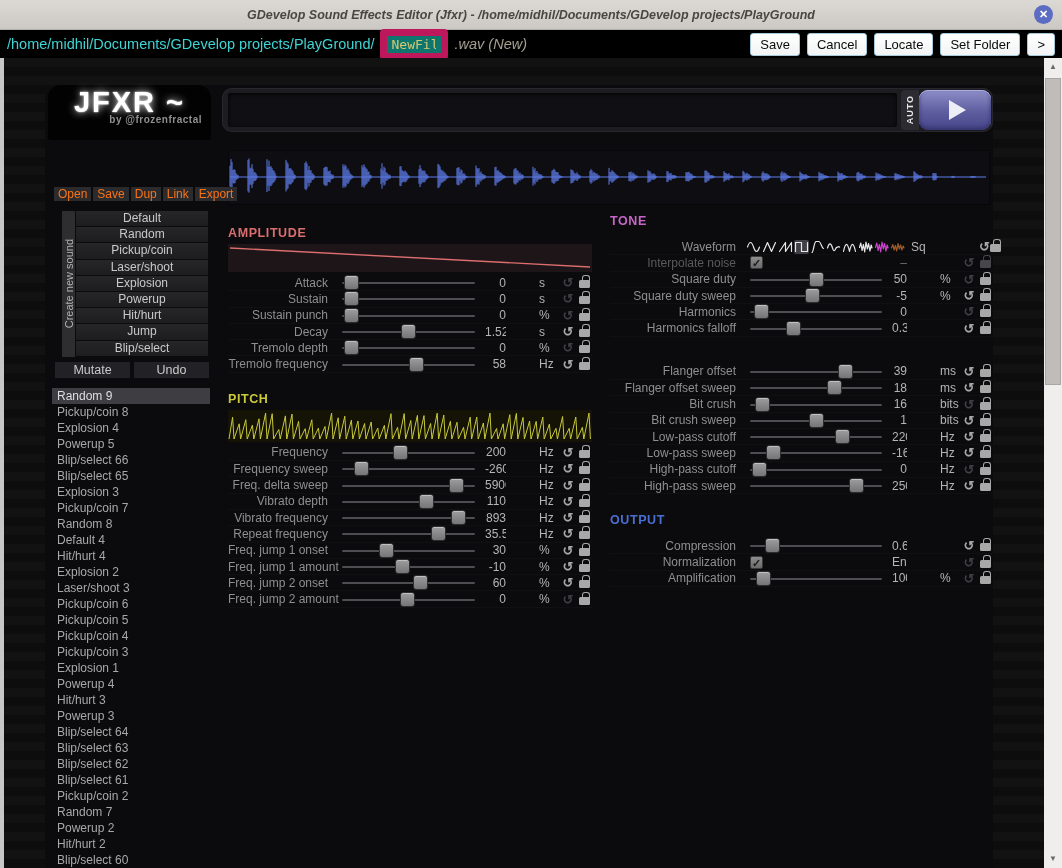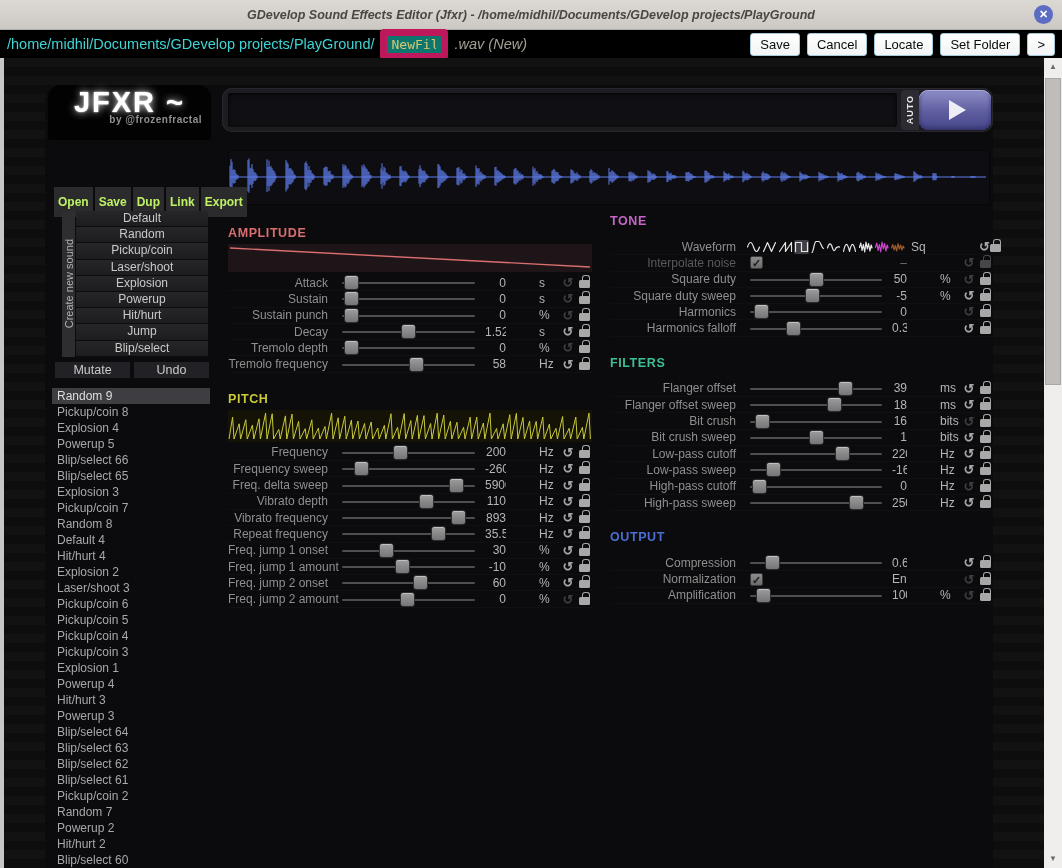--- a/index.html
+++ b/index.html
@@ -71,22 +71,22 @@
 
   .waveview { position:absolute; left:183px; top:65px; width:762px; height:55px;
     background:#0e0e12; box-shadow:inset 0 0 0 1px #07070a; }
 
   
   .donate { position:absolute; left:12px; top:62px; width:151px; height:33px; border-radius:17px;
     background:linear-gradient(#a4a4d9,#6b6bb0 55%,#55559c); border:2px solid #1b1b2b;
     color:#fff; font-size:21px; font-weight:bold; text-align:center; line-height:28px;
     text-shadow:0 2px 2px rgba(8,8,40,.85); cursor:pointer; letter-spacing:1px; }
   .file-actions { position:absolute; left:9px; top:102px; width:158px; display:flex; gap:2px; }
-  .fa-item { background:#2b2b2e; color:#bef264; font-size:12px; padding:8px 4px;
-    white-space:nowrap; cursor:pointer; flex:0 0 auto;font-weight:bold; }
+  .fa-item { background:#2b2b2e; color:#f97316; font-size:12px; padding:0 4px;
+    white-space:nowrap; cursor:pointer; flex:0 0 auto; }
 
   .create-new { position:absolute; left:17px; top:126px; width:146px; height:146px; display:flex; }
   .cn-strip { width:13px; background:#2e2e31; display:flex; align-items:center; justify-content:center; }
   .cn-strip span { writing-mode:vertical-rl; transform:rotate(180deg); color:#b2b2b2; font-size:11px; white-space:nowrap; }
   .cn-buttons { flex:1; display:flex; flex-direction:column; margin-left:1px; }
   .cn-btn { height:15.2px; margin-bottom:1px; background:linear-gradient(#262629,#1d1d20);
     color:#c9c9c9; font-size:12px; text-align:center; line-height:15px; cursor:pointer; }
 
   .mutate-row { position:absolute; left:10px; top:277px; width:154px; display:flex; gap:4px; }
   .m-btn { flex:1; background:#222226; color:#cacaca; font-size:12.5px; text-align:center;
@@ -629,21 +629,20 @@
                 <span class="val">0.3</span>
                 <span class="unit"></span>
               </span>
               <span class="reset">↺</span>
               <span class="lockwrap">
                 <span class="lockicon"></span>
               </span>
             </div>
           </div>
         <div class="sec-gap"></div>
-        <h3 class="sec-title" id="t-filters" style="color: rgb(63, 191, 150);">FILTERS</h3>
         <div class="sec-gap-sm"></div>
         <div id="rows-filters">
             <div class="prow">
               <span class="plabel">Flanger offset</span>
               <div class="track">
                 <div class="thumb" style="left: calc(75% - 11.25px);"></div>
               </div>
               <span class="vcell">
                 <span class="val">39</span>
                 <span class="unit">ms</span>

